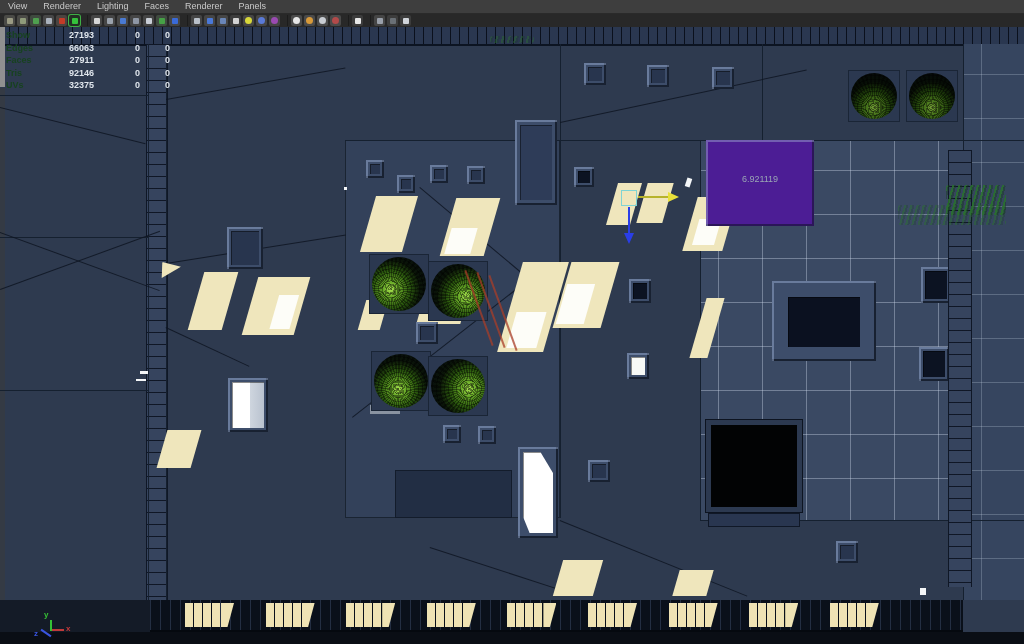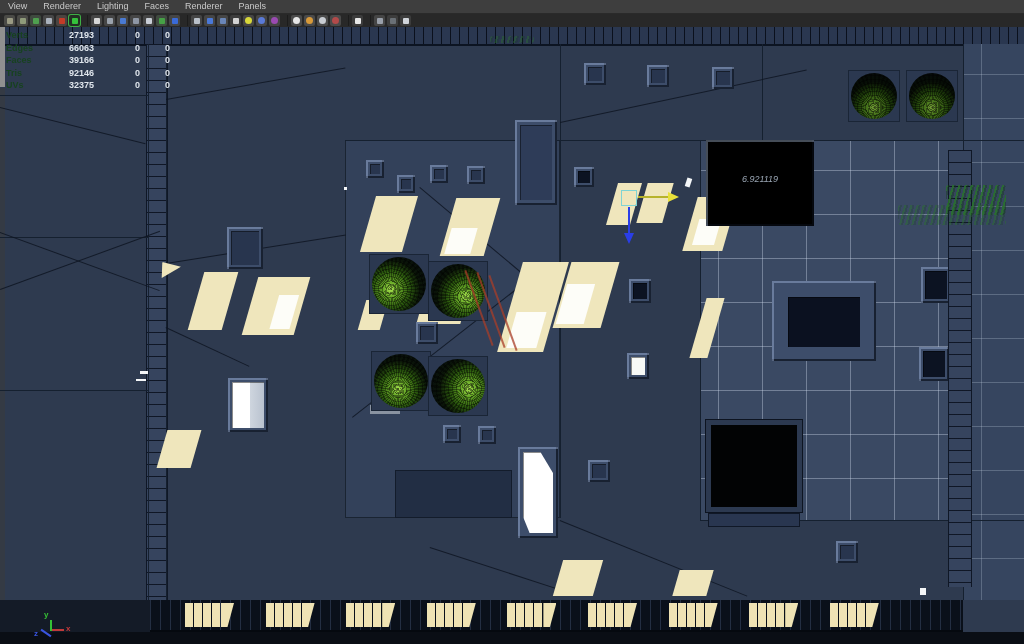--- a/index.html
+++ b/index.html
@@ -39,21 +39,21 @@
   .scribble{position:absolute;background:repeating-linear-gradient(105deg,rgba(42,112,46,.95) 0 2px,rgba(20,60,25,.45) 2px 4px,transparent 4px 6px);filter:blur(.5px);border-radius:3px;}
   .redline{position:absolute;width:2px;height:80px;background:rgba(168,62,40,.75);transform:rotate(-20deg);}
   
   #hud{position:absolute;left:6px;top:2px;width:172px;font-size:9px;font-weight:bold;line-height:12.5px;}
   .hudrow{display:flex;}
   .hudrow .lbl{width:40px;color:#17421f;text-align:left;}
   .hudrow .v1{width:48px;color:#dfe5ec;text-align:right;}
   .hudrow .v2{width:46px;color:#dfe5ec;text-align:right;}
   .hudrow .v3{width:30px;color:#dfe5ec;text-align:right;}
   
-  #measure{position:absolute;left:706px;top:113px;width:108px;height:86px;background:#000000;box-shadow:inset 2px 2px 0 rgba(172,192,220,.4),inset -2px -2px 0 rgba(10,16,28,.5);font-style:italic;}
+  #measure{position:absolute;left:706px;top:113px;width:108px;height:86px;background:#4c1d95;box-shadow:inset 2px 2px 0 rgba(172,192,220,.4),inset -2px -2px 0 rgba(10,16,28,.5);}
   #measure span{position:absolute;left:0;right:0;top:34px;text-align:center;color:#9aa6b4;font-size:9px;}
   
   .manip-center{position:absolute;left:621px;top:163px;width:14px;height:14px;border:1px solid #7fd4d4;}
   .manip-shaft-x{position:absolute;left:638px;top:169px;width:30px;height:2px;background:#b7b32c;}
   .manip-head-x{position:absolute;left:668px;top:165px;width:0;height:0;border-left:11px solid #e8e13a;border-top:5px solid transparent;border-bottom:5px solid transparent;}
   .manip-shaft-y{position:absolute;left:628px;top:180px;width:2px;height:26px;background:#2a3ee8;}
   .manip-head-y{position:absolute;left:624px;top:206px;width:0;height:0;border-top:11px solid #2a3ee8;border-left:5px solid transparent;border-right:5px solid transparent;}
   
   #axis{position:absolute;left:36px;top:586px;width:40px;height:28px;font-size:8px;font-weight:bold;}
   #axis .ay{position:absolute;left:14px;top:7px;width:2px;height:11px;background:#35c035;}
@@ -423,34 +423,34 @@
           <span class="pane"></span>
           <span class="pane"></span>
           <span class="pane slant"></span>
         </div>
       </div>
     <div class="abs" style="left:0;top:573px;width:150px;height:32px;background:#141b27;"></div>
     <div class="abs" style="left:0;top:605px;width:1024px;height:12px;background:#0a0e15;"></div>
 
     <div id="hud">
         <div class="hudrow">
-          <span class="lbl">Verts</span>
+          <span class="lbl">Show</span>
           <span class="v1">27193</span>
           <span class="v2">0</span>
           <span class="v3">0</span>
         </div>
         <div class="hudrow">
           <span class="lbl">Edges</span>
           <span class="v1">66063</span>
           <span class="v2">0</span>
           <span class="v3">0</span>
         </div>
         <div class="hudrow">
           <span class="lbl">Faces</span>
-          <span class="v1">39166</span>
+          <span class="v1">27911</span>
           <span class="v2">0</span>
           <span class="v3">0</span>
         </div>
         <div class="hudrow">
           <span class="lbl">Tris</span>
           <span class="v1">92146</span>
           <span class="v2">0</span>
           <span class="v3">0</span>
         </div>
         <div class="hudrow">

